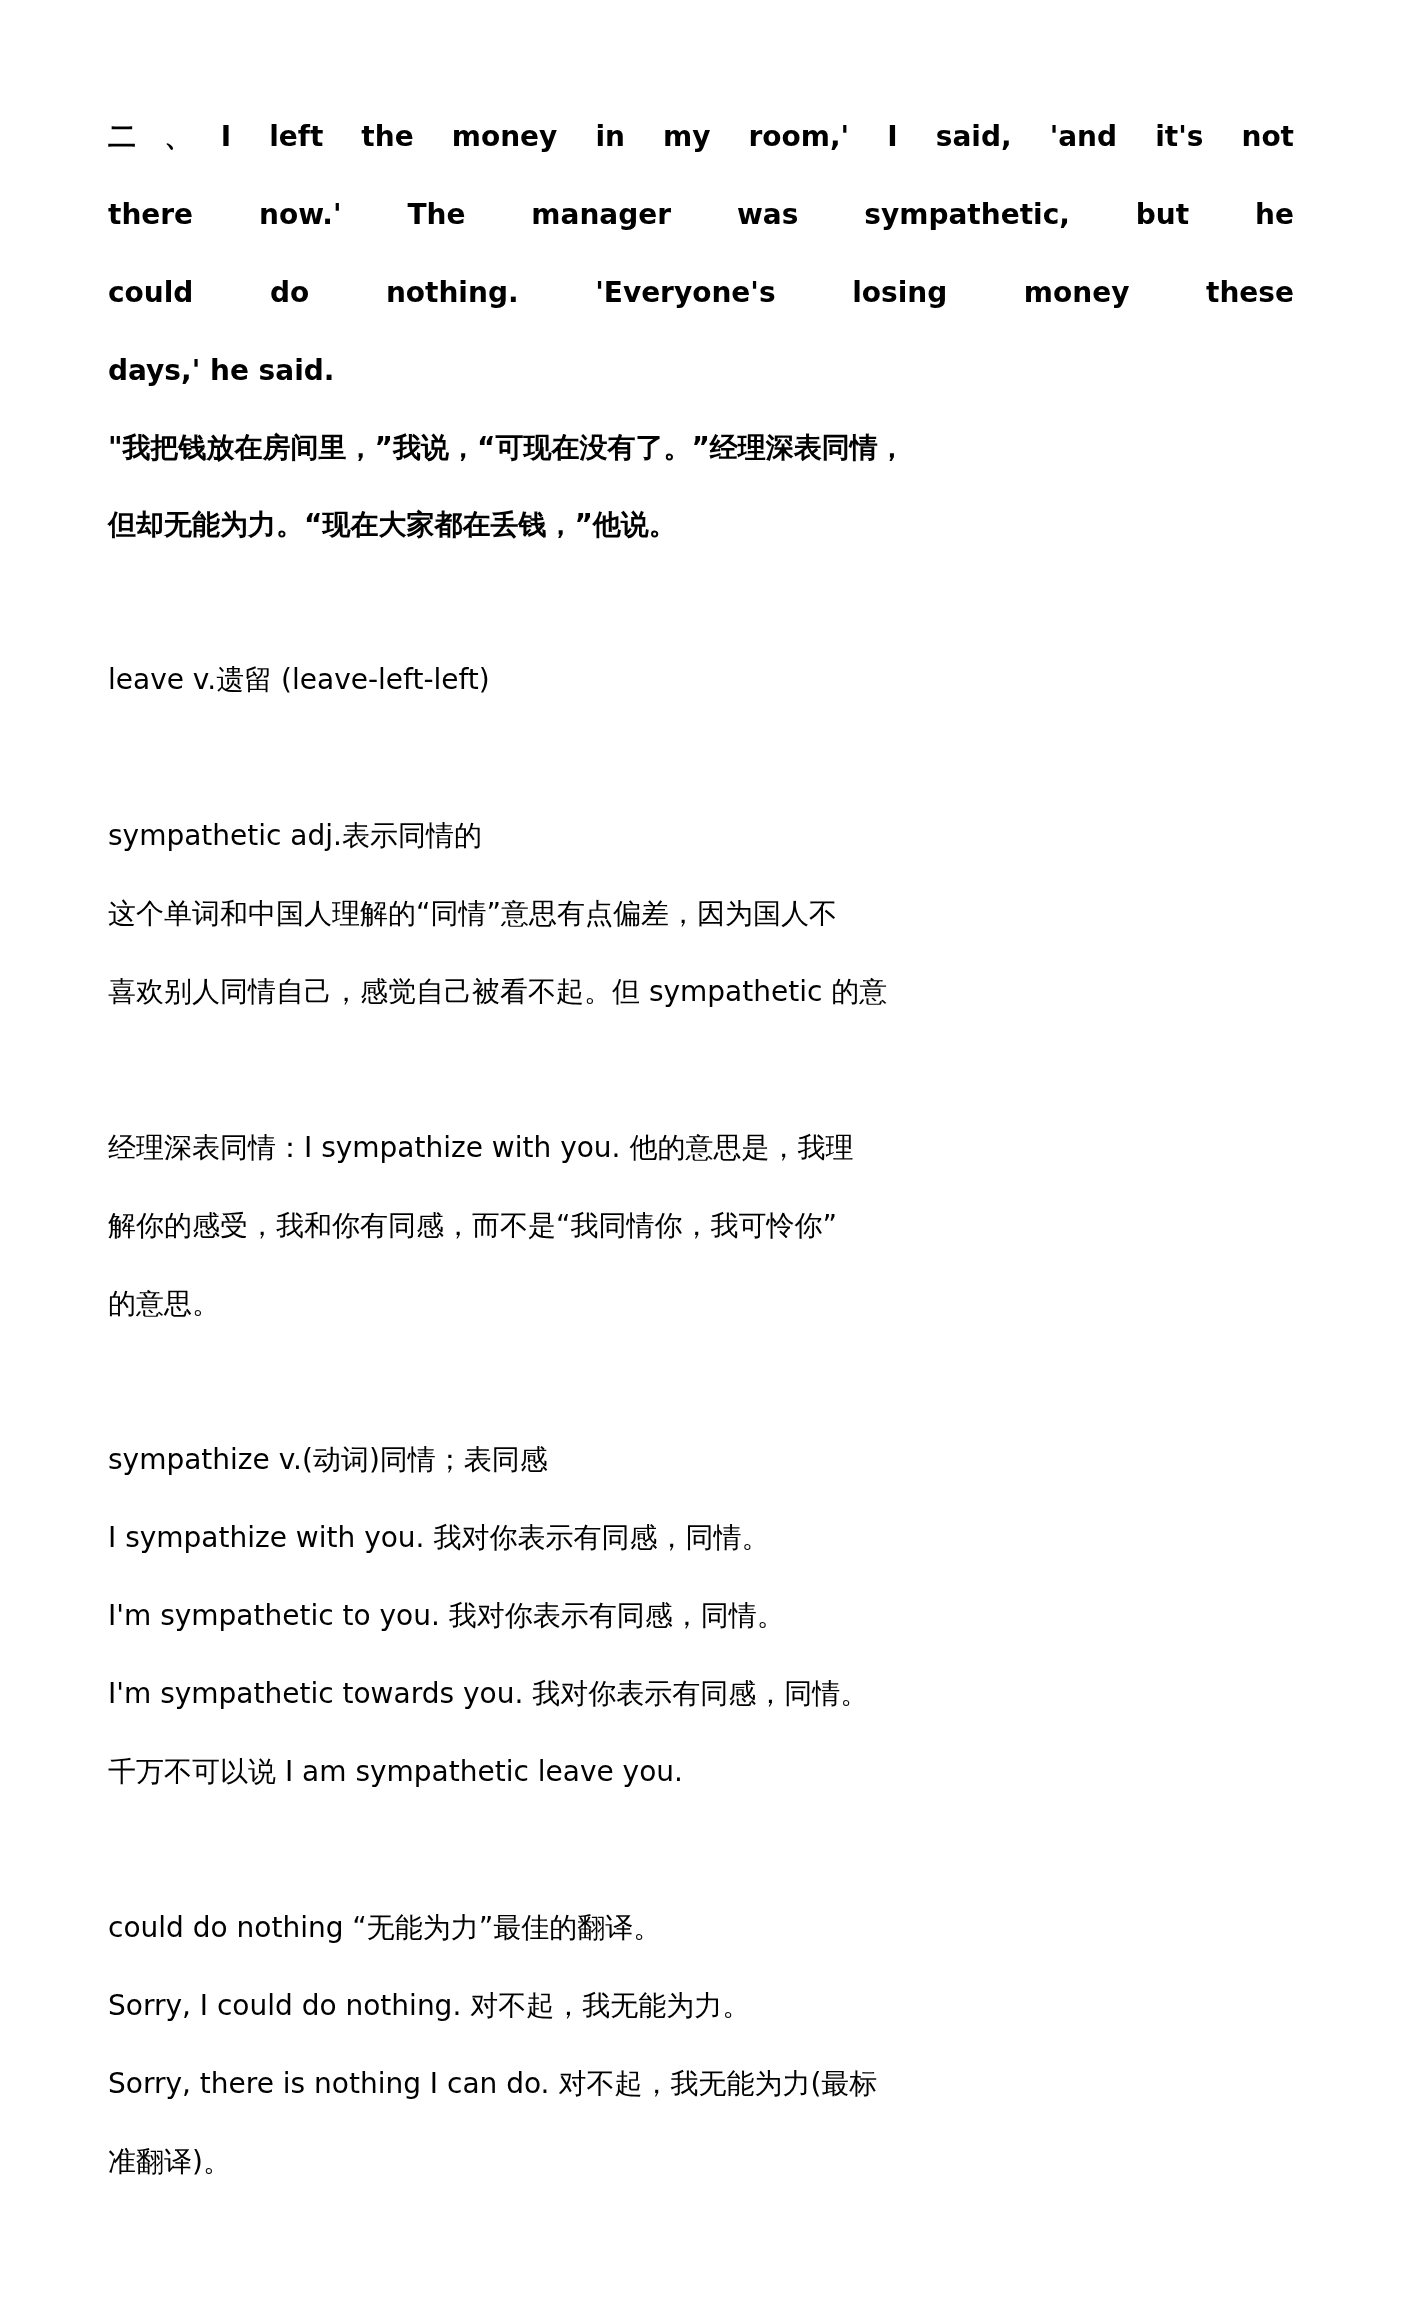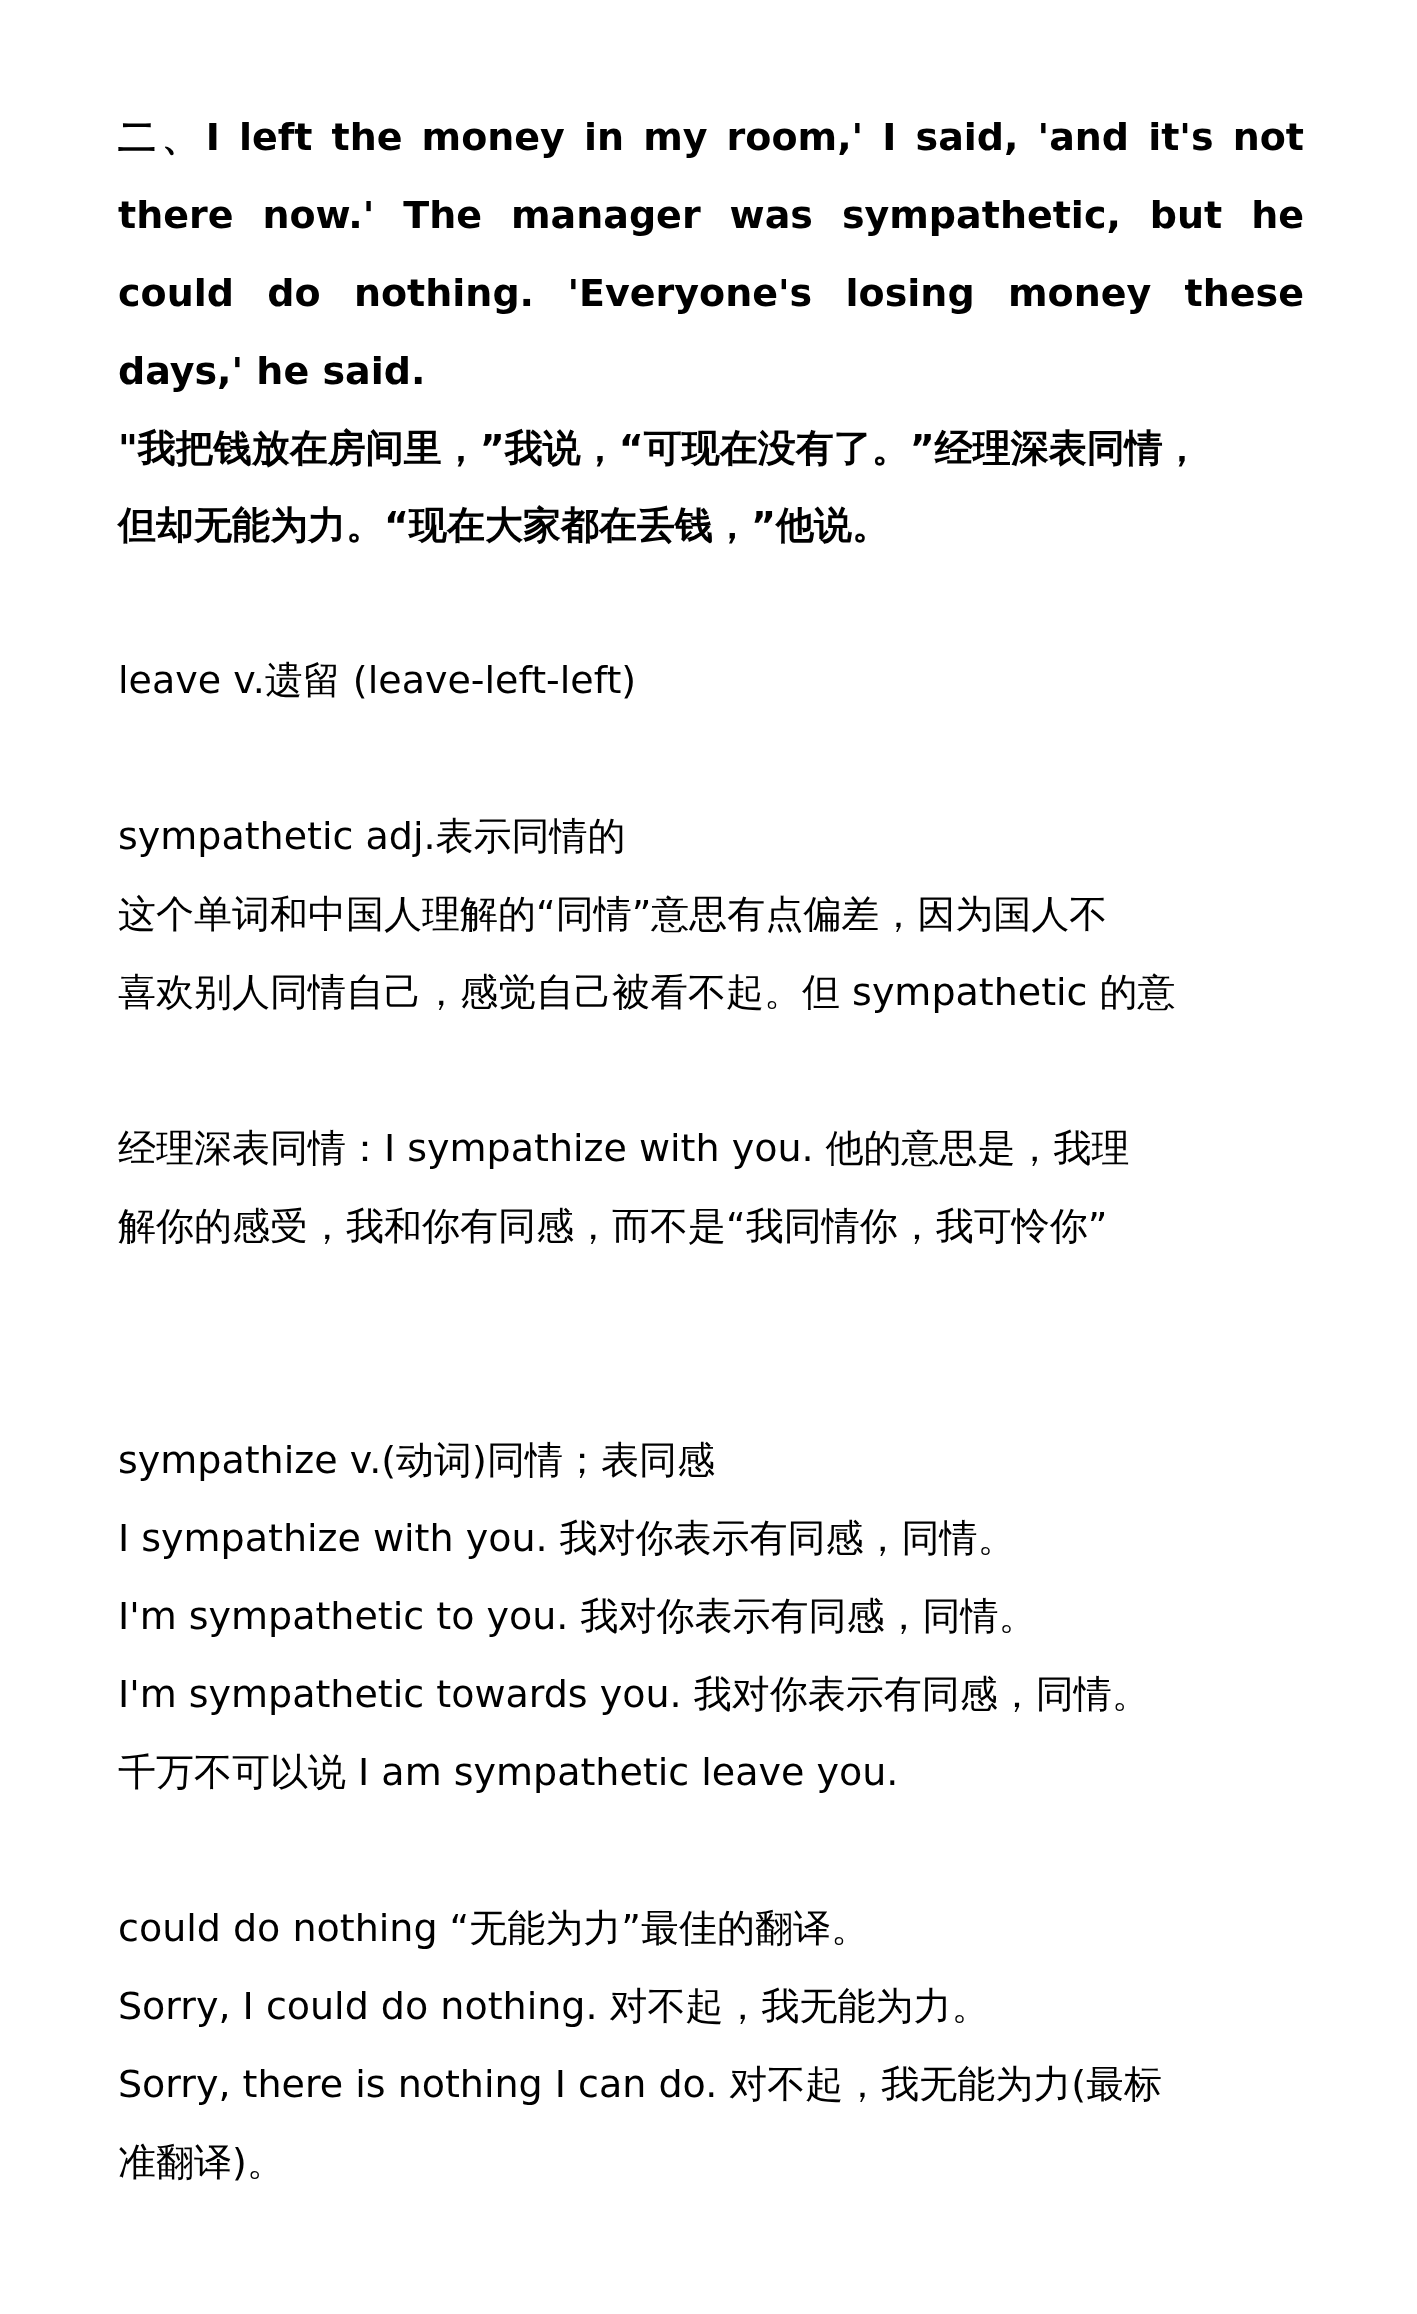--- a/index.html
+++ b/index.html
@@ -3,22 +3,22 @@
 <meta charset="utf-8">
 <style>
   html, body { margin: 0; padding: 0; background: #ffffff; }
   body {
     width: 1417px; height: 2314px; position: relative; overflow: hidden;
     font-family: "DejaVu Sans", "Liberation Sans", sans-serif;
     color: #000000;
   }
   .page { position: absolute; left: 0; top: 0; width: 1417px; height: 2314px; }
   .line {
-    position: absolute; left: 118px; width: 1186px;
-    font-size: 38px; line-height: 50px; white-space: nowrap;
+    position: absolute; left: 108px; width: 1186px;
+    font-size: 28px; line-height: 50px; white-space: nowrap;
   }
   .bold { font-weight: bold; }
   .justify { text-align: justify; text-align-last: justify; white-space: normal; }
 </style>
 </head>
 <body>
 
 <div class="page">
 
   <div class="line bold justify" style="top:112px">二、I left the money in my room,' I said, 'and it's not</div>
@@ -29,20 +29,21 @@
   <div class="line bold" style="top:423px">"我把钱放在房间里，”我说，“可现在没有了。”经理深表同情，</div>
   <div class="line bold" style="top:500px">但却无能为力。“现在大家都在丢钱，”他说。</div>
 
   <div class="line" style="top:655px">leave v.遗留  (leave-left-left)</div>
 
   <div class="line" style="top:811px">sympathetic adj.表示同情的</div>
   <div class="line" style="top:889px">这个单词和中国人理解的“同情”意思有点偏差，因为国人不</div>
   <div class="line" style="top:967px">喜欢别人同情自己，感觉自己被看不起。但 sympathetic 的意</div>
   <div class="line" style="top:1123px">经理深表同情：I sympathize with you. 他的意思是，我理</div>
   <div class="line" style="top:1201px">解你的感受，我和你有同感，而不是“我同情你，我可怜你”</div>
+  <div class="line" style="top:1279px">的意思。</div>
 
   <div class="line" style="top:1435px">sympathize v.(动词)同情；表同感</div>
   <div class="line" style="top:1513px">I sympathize with you. 我对你表示有同感，同情。</div>
   <div class="line" style="top:1591px">I'm sympathetic to you. 我对你表示有同感，同情。</div>
   <div class="line" style="top:1669px">I'm sympathetic towards you. 我对你表示有同感，同情。</div>
   <div class="line" style="top:1747px">千万不可以说 I am sympathetic leave you.</div>
 
   <div class="line" style="top:1903px">could do nothing “无能为力”最佳的翻译。</div>
   <div class="line" style="top:1981px">Sorry, I could do nothing. 对不起，我无能为力。</div>
   <div class="line" style="top:2059px">Sorry, there is nothing I can do. 对不起，我无能为力(最标</div>

